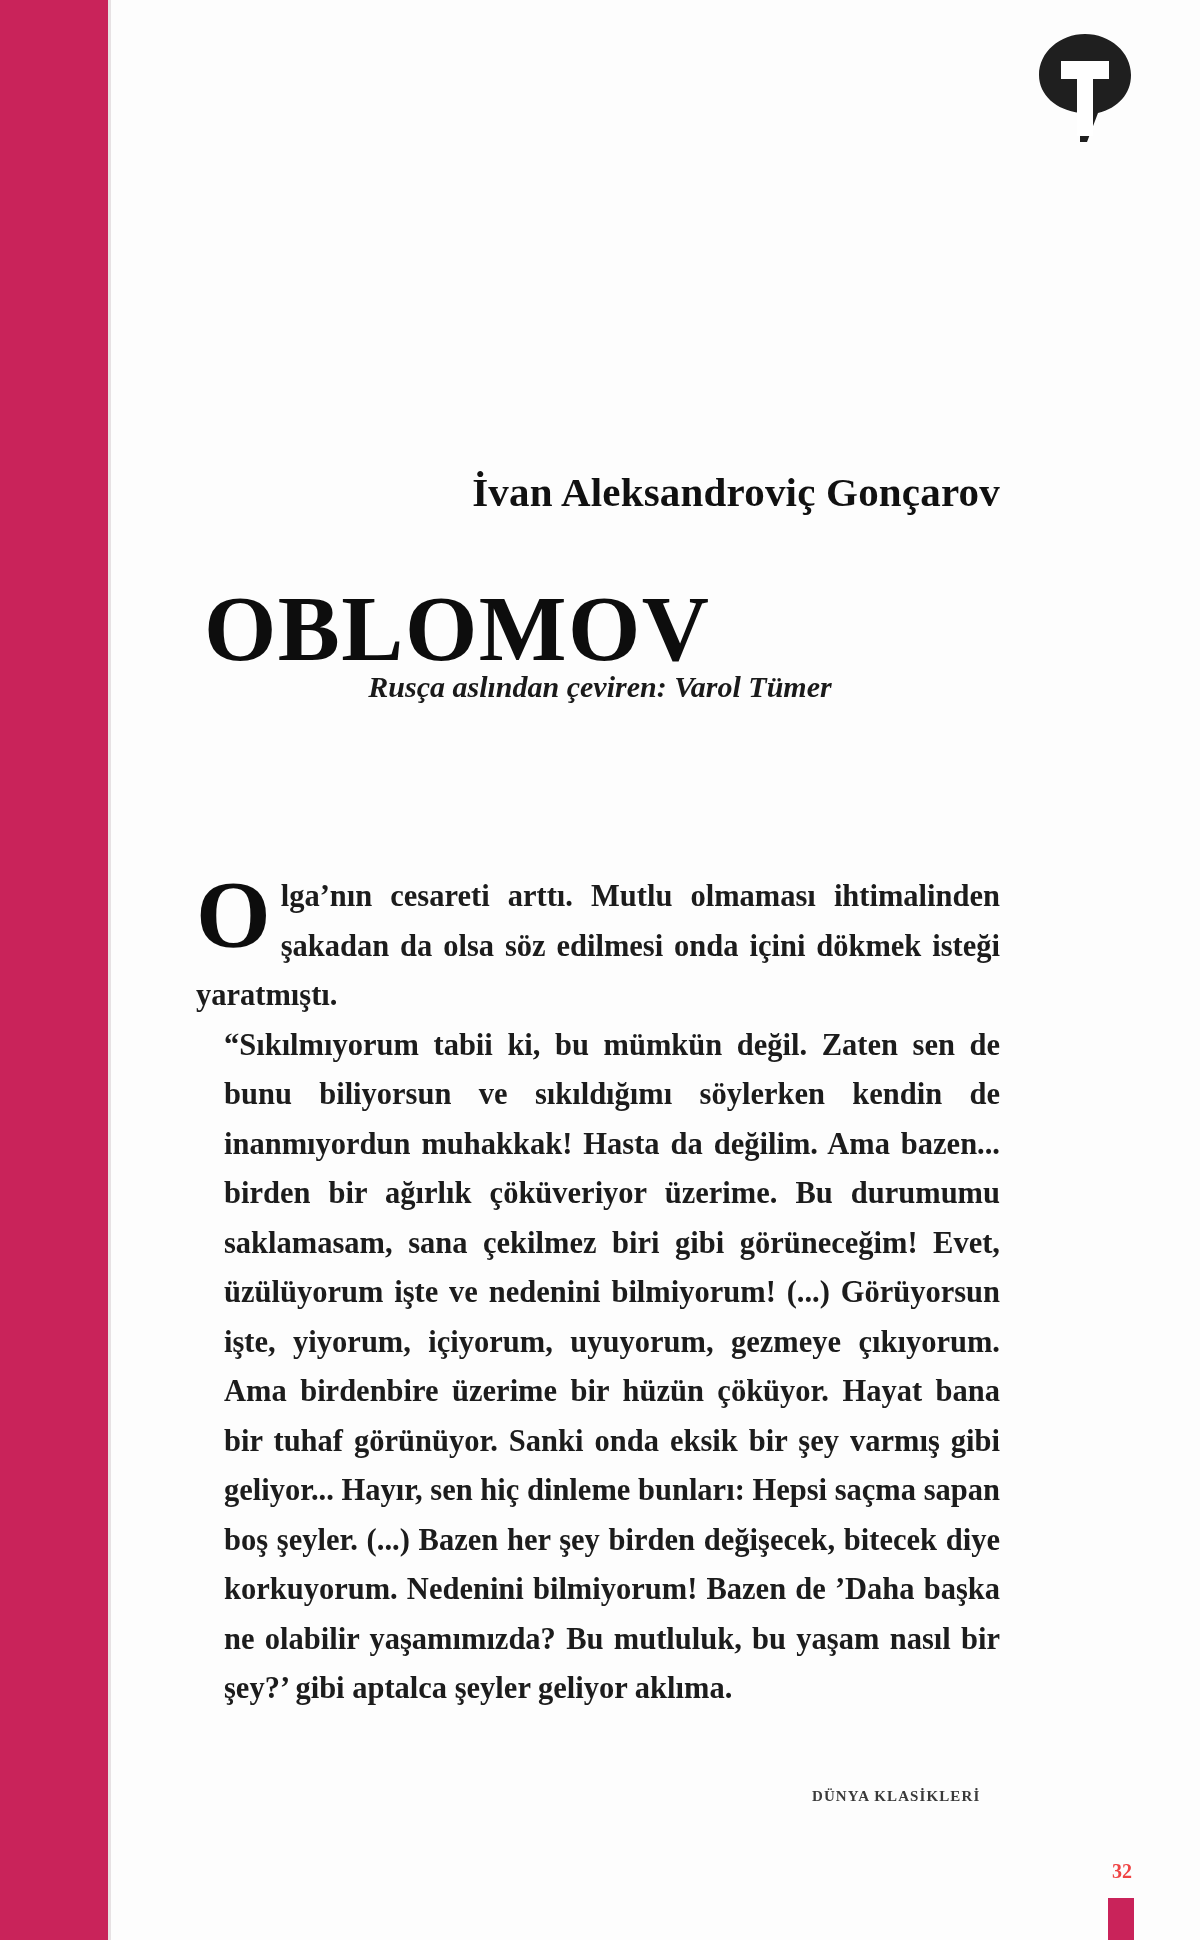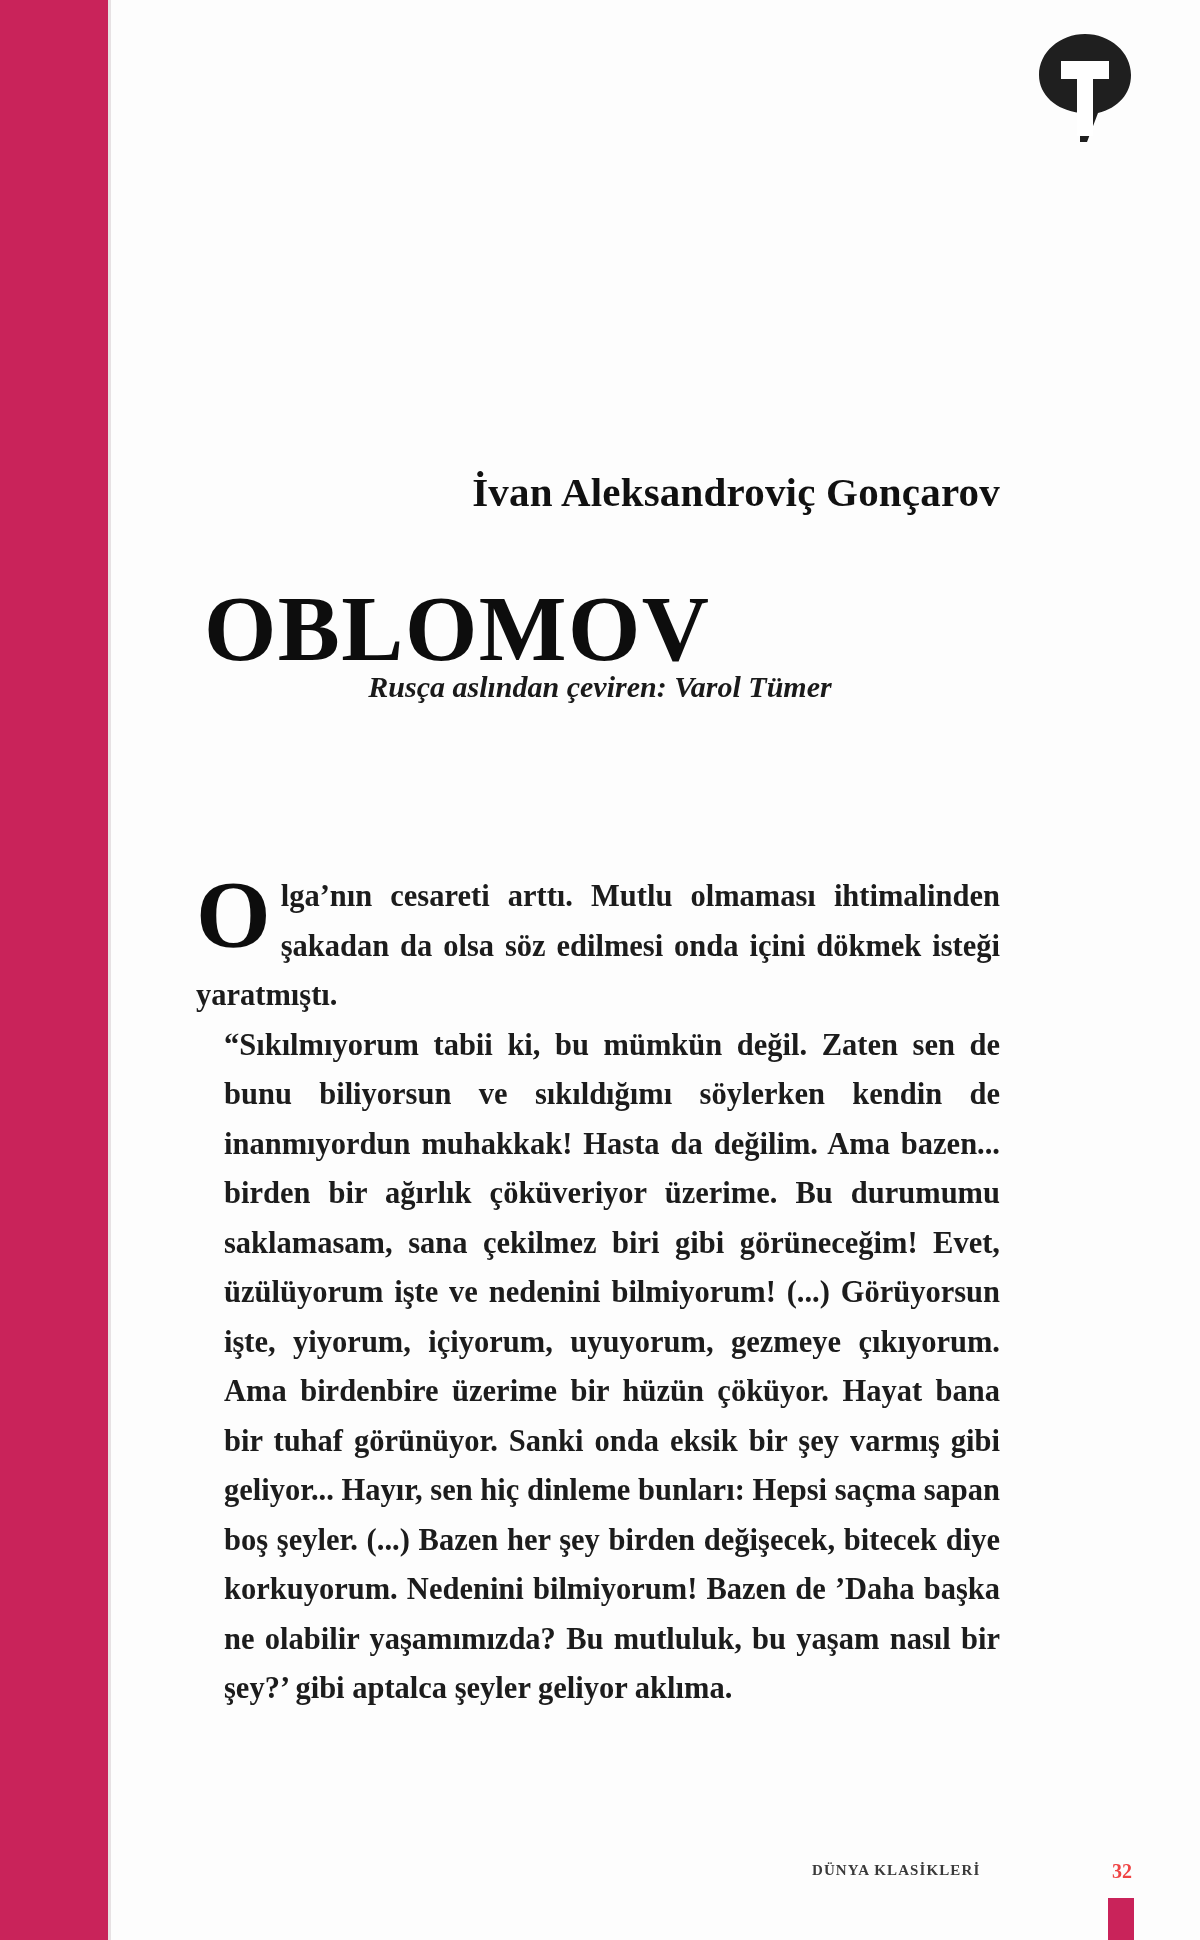--- a/index.html
+++ b/index.html
@@ -130,21 +130,21 @@
 
   .para.second {
     margin-top: 0px;
     margin-left: 28px;
   }
 
   
   .footer-label {
     position: absolute;
     left: 812px;
-    top: 1862px;
+    top: 1788px;
     font-size: 15px;
     font-weight: 700;
     letter-spacing: 1.1px;
     color: #3a3a3a;
     white-space: nowrap;
   }
 
   .page-number {
     position: absolute;
     left: 1112px;

